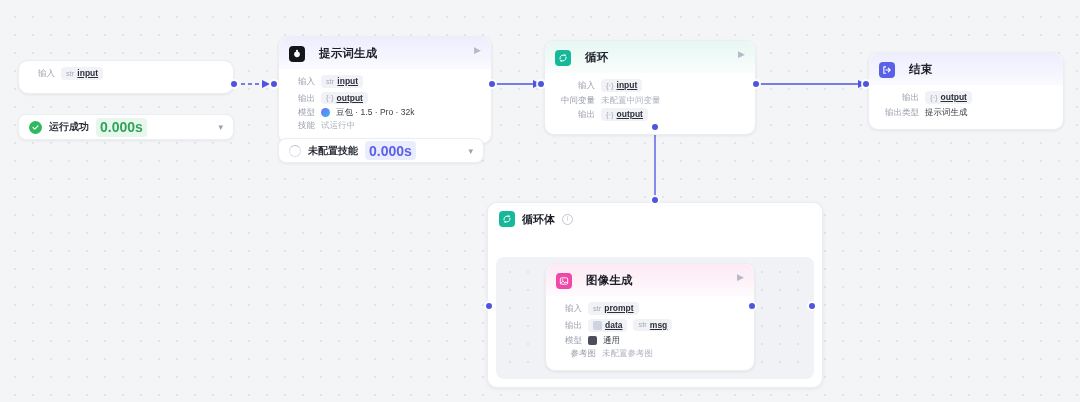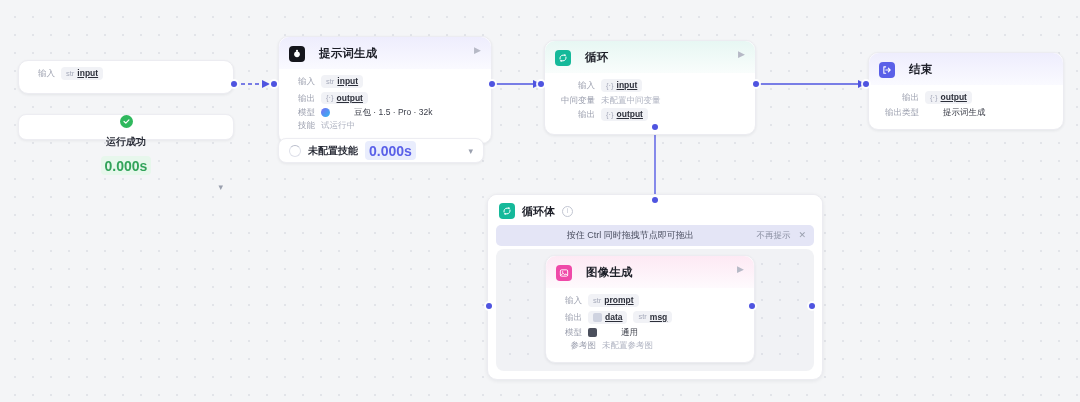--- a/index.html
+++ b/index.html
@@ -41,21 +41,21 @@
     min-width:26px;text-align:right;
   }
   .rlabel.w{min-width:40px;}
   .chip{
     display:inline-flex;align-items:center;gap:3px;
     background:#f1f2f6;border-radius:4px;padding:2px 5px;
   }
   .tt{font-size:7.5px;color:#a7abbb;font-weight:normal;}
   .cname{font-size:8.5px;color:#2c2f3a;font-weight:bold;text-decoration:underline;}
   .plain{font-size:8.5px;color:#b0b4c2;}
-  .plain.dark{color:#3a3d48;margin-left:18px;}
+  .plain.dark{color:#3a3d48;}
   .mini-ico{width:9px;height:9px;border-radius:2px;display:inline-block;flex:none;}
 
   
   .hd-start{background:linear-gradient(180deg,#eeedfd 0%,#f8f8fe 100%);}
   .hd-llm{background:linear-gradient(180deg,#eeedfd 0%,#fafaff 100%);}
   .hd-loop{background:linear-gradient(180deg,#e7f7f3 0%,#f9fdfc 100%);}
   .hd-end{background:linear-gradient(180deg,#eeedfd 0%,#fafaff 100%);}
   .hd-img{background:linear-gradient(180deg,#fde9f4 0%,#fefafd 100%);}
 
   .ico{
@@ -156,21 +156,21 @@
         <span class="rlabel">输入</span>
         <span class="chip">
           <span class="tt">str</span>
           <span class="cname">input</span>
         </span>
       </div>
     </div>
   </div>
   <div class="port" style="left:231px;top:81px;"></div>
 
-  <div class="status" id="s-start" style="left:18px;top:114px;width:216px;height:26px;flex-direction:column;">
+  <div class="status" id="s-start" style="left:18px;top:114px;width:216px;height:26px;">
     <span class="ok-dot">
       <svg width="7" height="7" viewBox="0 0 10 10">
           <path d="M1.5,5 L4,7.4 L8.5,2.6" stroke="#fff" stroke-width="1.7" fill="none" stroke-linecap="round" stroke-linejoin="round"></path>
         </svg>
     </span>
     <span class="st-txt">运行成功</span>
     <span class="st-badge st-ok">0.000s</span>
     <span class="chev">▾</span>
   </div>
 
@@ -277,37 +277,32 @@
         </span>
       </div>
       <div class="row">
         <span class="rlabel w">输出类型</span>
         <span class="plain dark">提示词生成</span>
       </div>
     </div>
   </div>
   <div class="port" style="left:863px;top:81px;"></div>
 
-  <div id="loopbody" style="left:487px;top:194px;width:336px;height:186px;">
+  <div id="loopbody" style="left:487px;top:202px;width:336px;height:186px;">
     <div class="lb-hd">
       <span class="ico ico-loop">
         <svg width="10" height="10" viewBox="0 0 12 12">
           <path d="M2.4,7.2a3.7,3.7,0,0,1,3.6-4.6h3" stroke="#fff" stroke-width="1.2" fill="none" stroke-linecap="round"></path>
           <path d="M9.6,4.8a3.7,3.7,0,0,1-3.6,4.6h-3" stroke="#fff" stroke-width="1.2" fill="none" stroke-linecap="round"></path>
           <path d="M7.6,1.3 L9.3,2.6 L7.6,3.9" fill="#fff"></path>
           <path d="M4.4,10.7 L2.7,9.4 L4.4,8.1" fill="#fff"></path>
         </svg>
       </span>
       <span class="lb-title">循环体</span>
       <span class="info">i</span>
-    </div>
-    <div class="hint">
-      <span class="hint-txt">按住 Ctrl 同时拖拽节点即可拖出</span>
-      <span class="hint-act">不再提示</span>
-      <span class="hint-x">✕</span>
     </div>
     <div class="lb-canvas"></div>
 
     <div class="node" id="n-image" style="left:57px;top:60px;width:210px;">
       <div class="node-hd hd-img">
         <span class="ico ico-img">
           <svg width="10" height="10" viewBox="0 0 12 12">
             <rect x="1.6" y="2.2" width="8.8" height="7.6" rx="1.4" stroke="#fff" stroke-width="1.1" fill="none"></rect>
             <circle cx="4.3" cy="4.8" r="0.9" fill="#fff"></circle>
             <path d="M2.2,8.8 L4.9,6.3 L7,8.2 L8.4,7 L9.9,8.5" stroke="#fff" stroke-width="1.1" fill="none" stroke-linecap="round" stroke-linejoin="round"></path>

